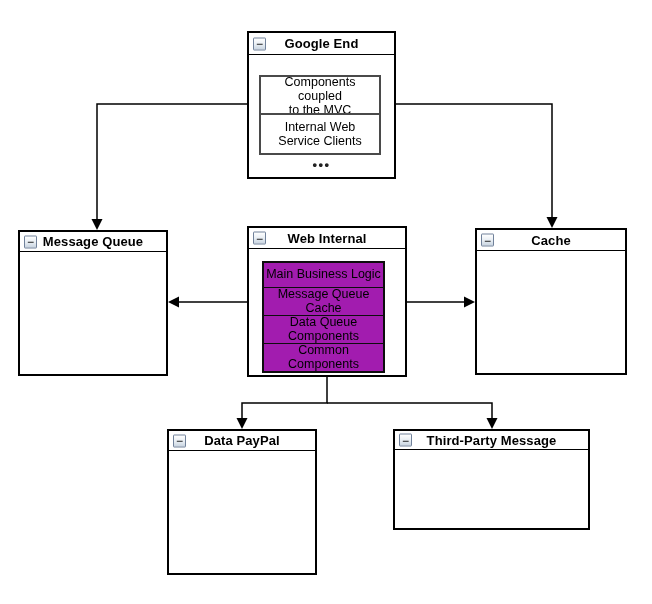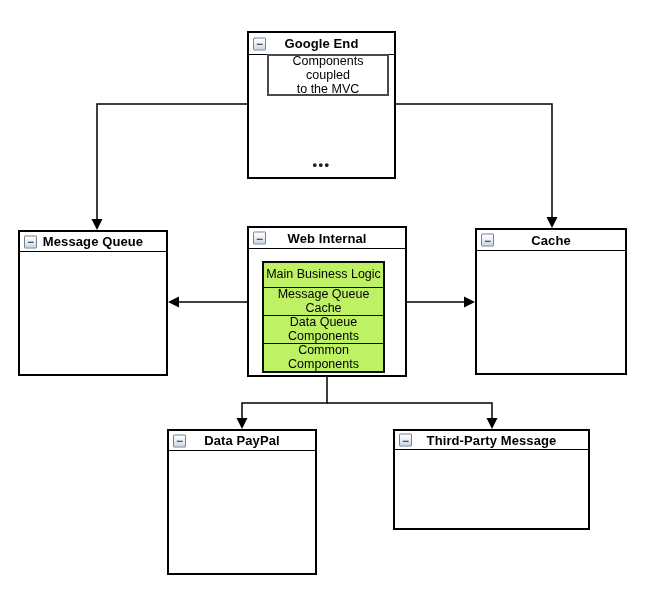--- a/index.html
+++ b/index.html
@@ -78,21 +78,21 @@
     color: #222;
   }
   .ws-stack {
     position: absolute;
     left: 13px;
     top: 33px;
     width: 123px;
     height: 112px;
     box-sizing: border-box;
     border: 2px solid #0d0d0d;
-    background: #bef264;
+    background: #a21caf;
     display: flex;
     flex-direction: column;
   }
   .ws-cell {
     flex: 1 1 0;
     display: flex;
     align-items: center;
     justify-content: center;
     text-align: center;
     font-size: 12.5px;
@@ -136,22 +136,24 @@
       <polyline points="327,403 492,403 492,418"></polyline>
       <polygon points="486.5,418 497.5,418 492,429" fill="#000" stroke="none"></polygon>
     </g>
   </svg>
 
   <div class="node" style="left:247px; top:31px; width:149px; height:148px;">
     <div class="node-header" style="height:22px;">
       <span class="collapse-btn">−</span>
       <span>Google End</span>
     </div>
-    <div class="sub-box" style="left:10px; top:21px; width:122px; height:42px;margin-left:8px;">Components coupled
+    <div class="sub-box" style="left:10px; top:42px; width:122px; height:42px;">Components coupled
 to the MVC</div>
+    <div class="sub-box" style="left:10px; top:80px; width:122px; height:42px;">Internal Web
+Service Clients</div>
     <div class="ellipsis">•••</div>
   </div>
 
   <div class="node" style="left:18px; top:230px; width:150px; height:146px;">
     <div class="node-header" style="height:20px;">
       <span class="collapse-btn">−</span>
       <span>Message Queue</span>
     </div>
   </div>
 

